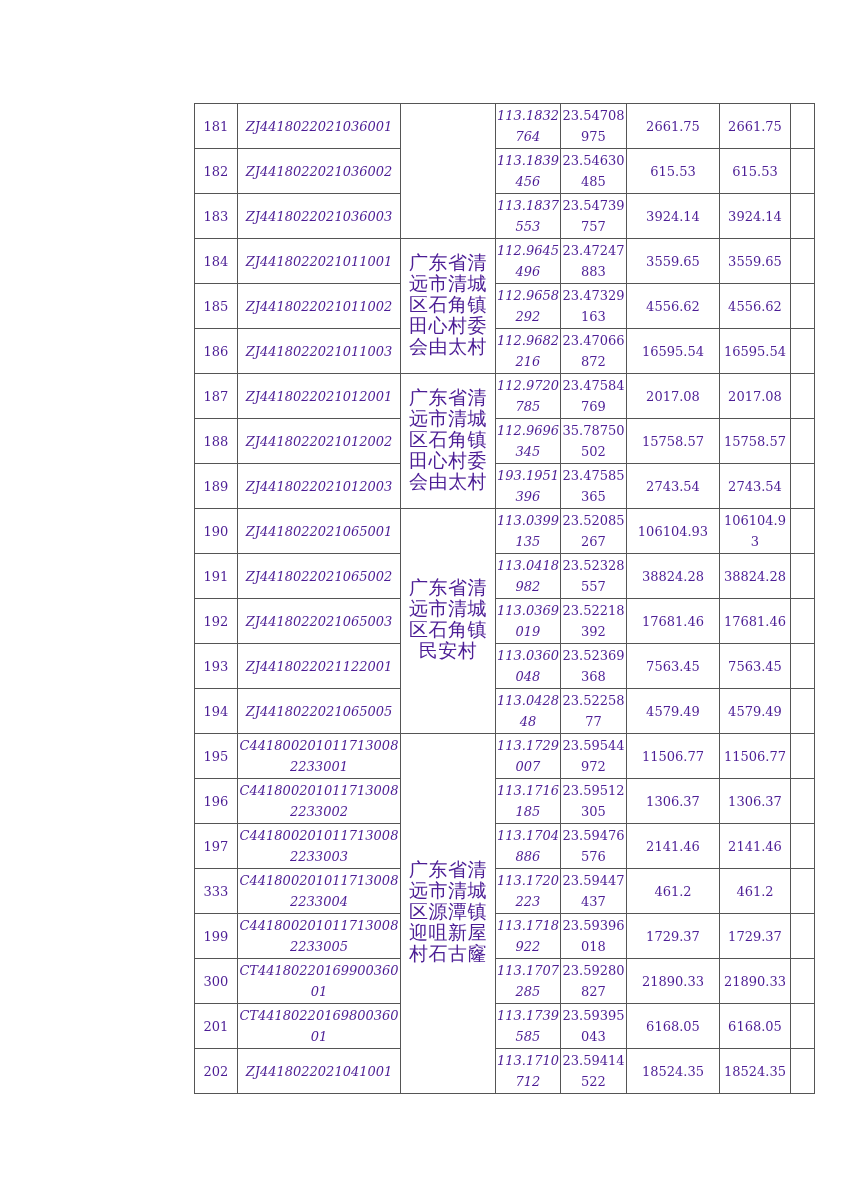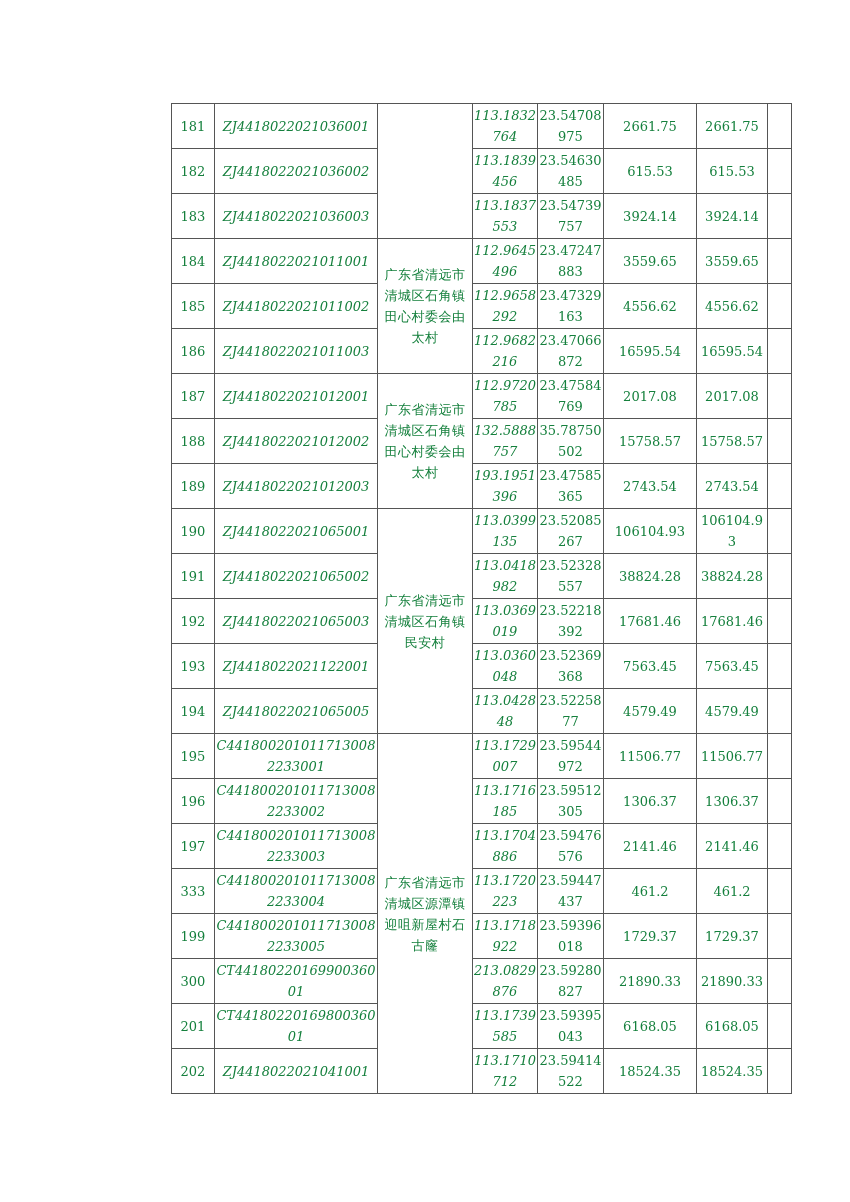--- a/index.html
+++ b/index.html
@@ -1,32 +1,32 @@
 <!DOCTYPE html>
 <html><head>
 <meta charset="utf-8">
 <style>
   html, body { margin: 0; padding: 0; background: #ffffff; }
   body { width: 850px; height: 1202px; position: relative; overflow: hidden; }
   .page { position: absolute; left: 0; top: 0; width: 850px; height: 1202px; background: #fff; }
   table.grid {
-    position: absolute; left: 171px; top: 103px;
+    position: absolute; left: 194px; top: 103px;
     border-collapse: collapse; table-layout: fixed;
     font-family: "DejaVu Serif", "Liberation Serif", serif;
-    font-size: 13px; color: #15803d;
+    font-size: 13px; color: #4c1d95;
   }
   table.grid td {
     border: 1px solid #555;
     text-align: center; vertical-align: middle;
     padding: 0; line-height: 21px; height: 44px;
     word-break: break-all; overflow: hidden;
   }
   td.c-no { width: 42px; }
   td.c-code { width: 162px; font-style: italic; }
-  td.c-loc { width: 94px; font-family: Liberation Serif, serif; font-size: 13px; line-height: 23px; text-align: left; padding-left: 6px; letter-spacing: 0.5px; }
+  td.c-loc { width: 94px; font-family: Liberation Mono, monospace; font-size: 19px; line-height: 23px; text-align: left; padding-left: 6px; letter-spacing: 0.5px; }
   td.c-lon { width: 64px; font-style: italic; }
   td.c-lat { width: 65px; }
   td.c-a1 { width: 92px; }
   td.c-a2 { width: 70px; }
   td.c-x { width: 23px; }
   .wrap { display: inline-block; width: 100%; }
 </style>
 </head>
 <body>
 
@@ -95,21 +95,21 @@
           <td class="c-loc" rowspan="3"><span class="wrap">广东省清远市清城区石角镇田心村委会由太村</span></td>
           <td class="c-lon"><span class="wrap">112.9720785</span></td>
           <td class="c-lat"><span class="wrap">23.47584769</span></td>
           <td class="c-a1"><span class="wrap">2017.08</span></td>
           <td class="c-a2"><span class="wrap">2017.08</span></td>
           <td class="c-x"><span class="wrap"></span></td>
         </tr>
         <tr>
           <td class="c-no"><span class="wrap">188</span></td>
           <td class="c-code"><span class="wrap">ZJ4418022021012002</span></td>
-          <td class="c-lon"><span class="wrap">132.5888757</span></td>
+          <td class="c-lon"><span class="wrap">112.9696345</span></td>
           <td class="c-lat"><span class="wrap">35.78750502</span></td>
           <td class="c-a1"><span class="wrap">15758.57</span></td>
           <td class="c-a2"><span class="wrap">15758.57</span></td>
           <td class="c-x"><span class="wrap"></span></td>
         </tr>
         <tr>
           <td class="c-no"><span class="wrap">189</span></td>
           <td class="c-code"><span class="wrap">ZJ4418022021012003</span></td>
           <td class="c-lon"><span class="wrap">193.1951396</span></td>
           <td class="c-lat"><span class="wrap">23.47585365</span></td>
@@ -205,21 +205,21 @@
           <td class="c-code"><span class="wrap">C4418002010117130082233005</span></td>
           <td class="c-lon"><span class="wrap">113.1718922</span></td>
           <td class="c-lat"><span class="wrap">23.59396018</span></td>
           <td class="c-a1"><span class="wrap">1729.37</span></td>
           <td class="c-a2"><span class="wrap">1729.37</span></td>
           <td class="c-x"><span class="wrap"></span></td>
         </tr>
         <tr>
           <td class="c-no"><span class="wrap">300</span></td>
           <td class="c-code"><span class="wrap">CT4418022016990036001</span></td>
-          <td class="c-lon"><span class="wrap">213.0829876</span></td>
+          <td class="c-lon"><span class="wrap">113.1707285</span></td>
           <td class="c-lat"><span class="wrap">23.59280827</span></td>
           <td class="c-a1"><span class="wrap">21890.33</span></td>
           <td class="c-a2"><span class="wrap">21890.33</span></td>
           <td class="c-x"><span class="wrap"></span></td>
         </tr>
         <tr>
           <td class="c-no"><span class="wrap">201</span></td>
           <td class="c-code"><span class="wrap">CT4418022016980036001</span></td>
           <td class="c-lon"><span class="wrap">113.1739585</span></td>
           <td class="c-lat"><span class="wrap">23.59395043</span></td>

